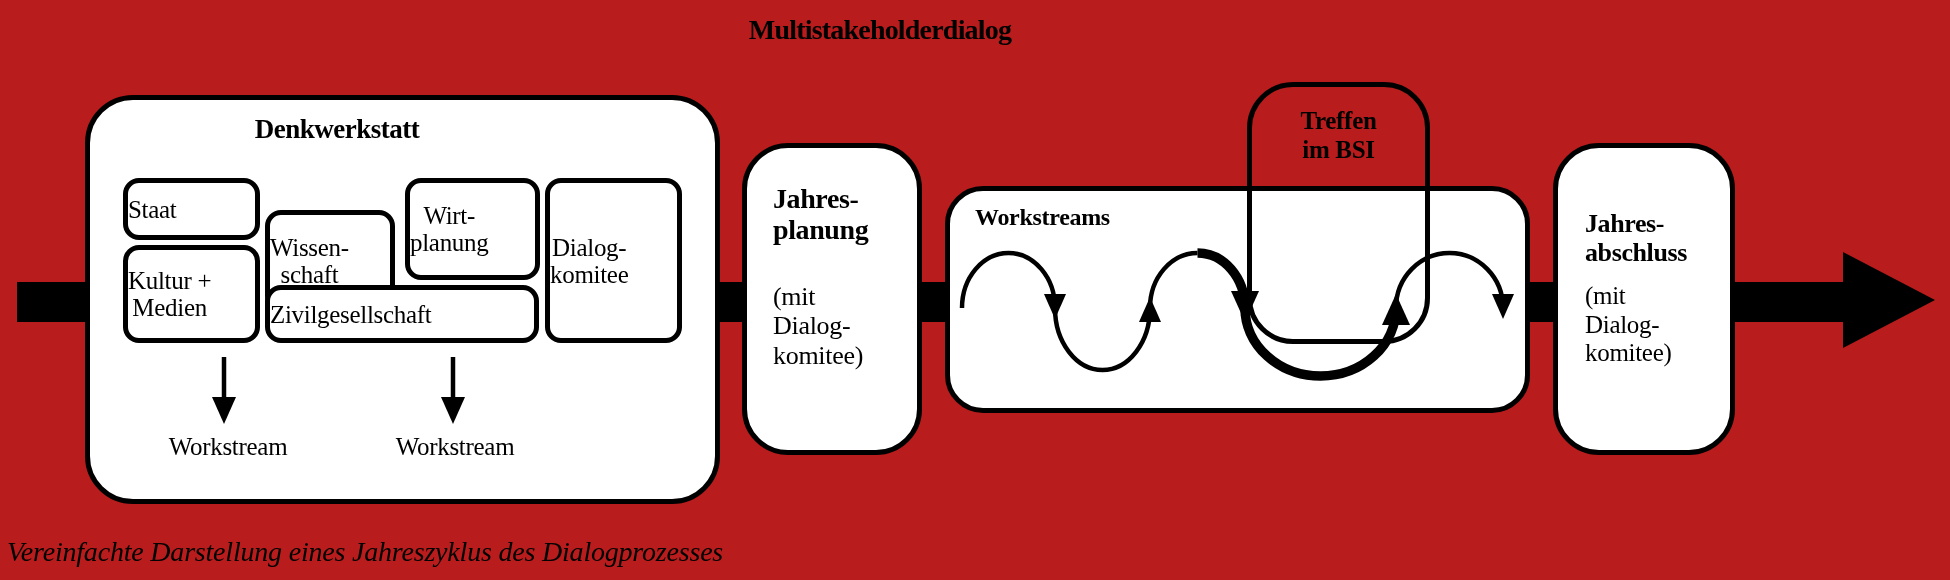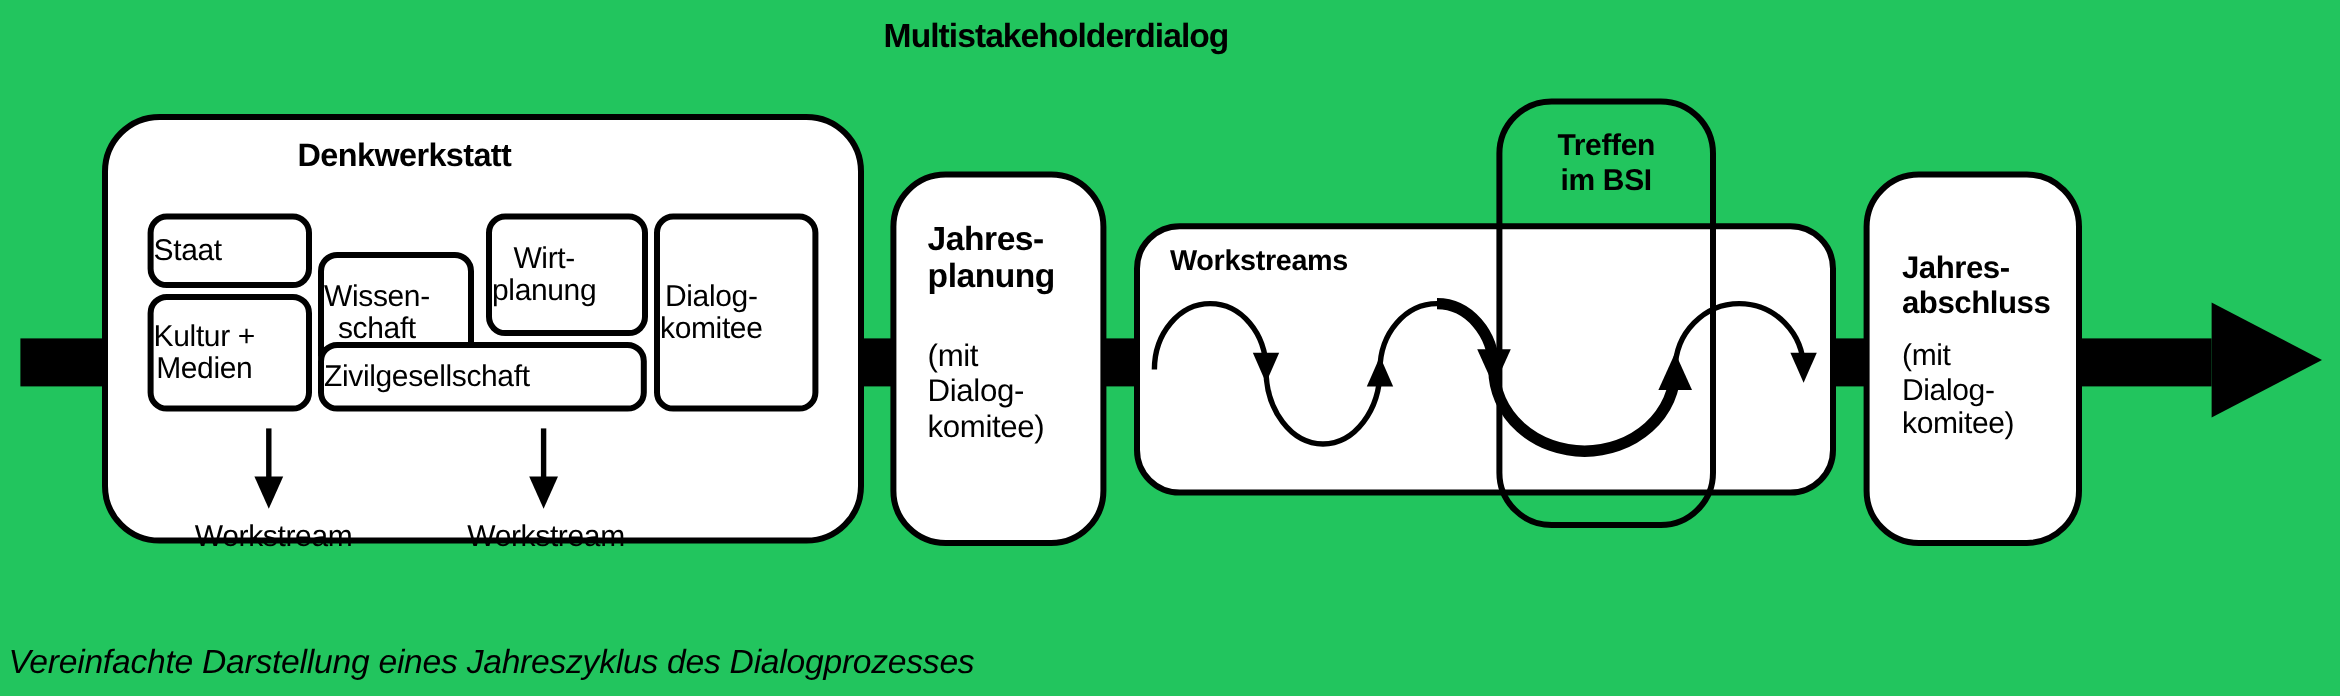--- a/index.html
+++ b/index.html
@@ -1,35 +1,35 @@
 <!DOCTYPE html>
 <html><head>
 <meta charset="utf-8">
 <style>
   html,body{margin:0;padding:0;background:#ffffff;}
   .canvas{
-    position:relative;width:1950px;height:580px;background:#22c55e;
-    font-family:Liberation Sans, sans-serif;color:#000;overflow:hidden;
+    position:relative;width:1950px;height:580px;background:#b91c1c;
+    font-family:Liberation Serif, serif;color:#000;overflow:hidden;
   }
   .layer{position:absolute;left:0;top:0;width:1950px;height:580px;}
   .layer.base{z-index:0;}
   .layer.top{z-index:2;pointer-events:none;}
   .box{position:absolute;background:#fff;border:5px solid #000;box-sizing:border-box;z-index:1;}
   .box.transparent{background:transparent;}
   .pre{white-space:pre-line;}
   .figure-title{
     position:absolute;left:880px;top:14px;transform:translateX(-50%);
     font-size:28px;font-weight:bold;letter-spacing:-0.8px;white-space:nowrap;z-index:3;
   }
   .caption{
     position:absolute;left:7px;top:536px;font-size:28px;font-style:italic;
     letter-spacing:-0.2px;white-space:nowrap;z-index:3;
   }
   
-  .denk{left:85px;top:95px;width:635px;height:358px;border-radius:48px;}
+  .denk{left:85px;top:95px;width:635px;height:409px;border-radius:48px;}
   .denk-title{
     position:absolute;left:247px;top:14px;transform:translateX(-50%);
     font-size:27px;font-weight:bold;letter-spacing:-0.5px;white-space:nowrap;
   }
   .ibox{
     position:absolute;border:5px solid #000;border-radius:16px;background:#fff;
     box-sizing:border-box;display:flex;align-items:center;
     text-align:center;font-size:25px;line-height:1.08;letter-spacing:-0.3px;
   }
   .ibox.staat{left:33px;top:78px;width:137px;height:62px;}
@@ -45,21 +45,21 @@
   .ws-label.left{left:228px;}
   .ws-label.right{left:455px;}
   
   .planung{left:742px;top:143px;width:180px;height:312px;border-radius:46px;}
   .planung .inner{padding:35px 8px 0 26px;}
   .workstreams{left:945px;top:186px;width:585px;height:227px;border-radius:38px;}
   .workstreams-label{
     position:absolute;left:25px;top:13px;font-size:24px;font-weight:bold;
     letter-spacing:-0.3px;white-space:nowrap;
   }
-  .bsi{left:1247px;top:82px;width:183px;height:358px;border-radius:46px;}
+  .bsi{left:1247px;top:82px;width:183px;height:262px;border-radius:46px;}
   .bsi .inner{padding-top:20px;text-align:center;font-size:25px;font-weight:bold;line-height:1.15;letter-spacing:-0.3px;}
   .abschluss{left:1553px;top:143px;width:182px;height:312px;border-radius:46px;}
   .abschluss .inner{padding:61px 8px 0 27px;}
   .stage-title{font-size:28px;font-weight:bold;line-height:1.12;letter-spacing:-0.4px;}
   .abschluss .stage-title{font-size:26px;}
   .stage-note{font-size:26px;line-height:1.14;margin-top:36px;letter-spacing:-0.3px;}
   .abschluss .stage-note{font-size:25px;margin-top:15px;}
 </style>
 </head>
 <body>

